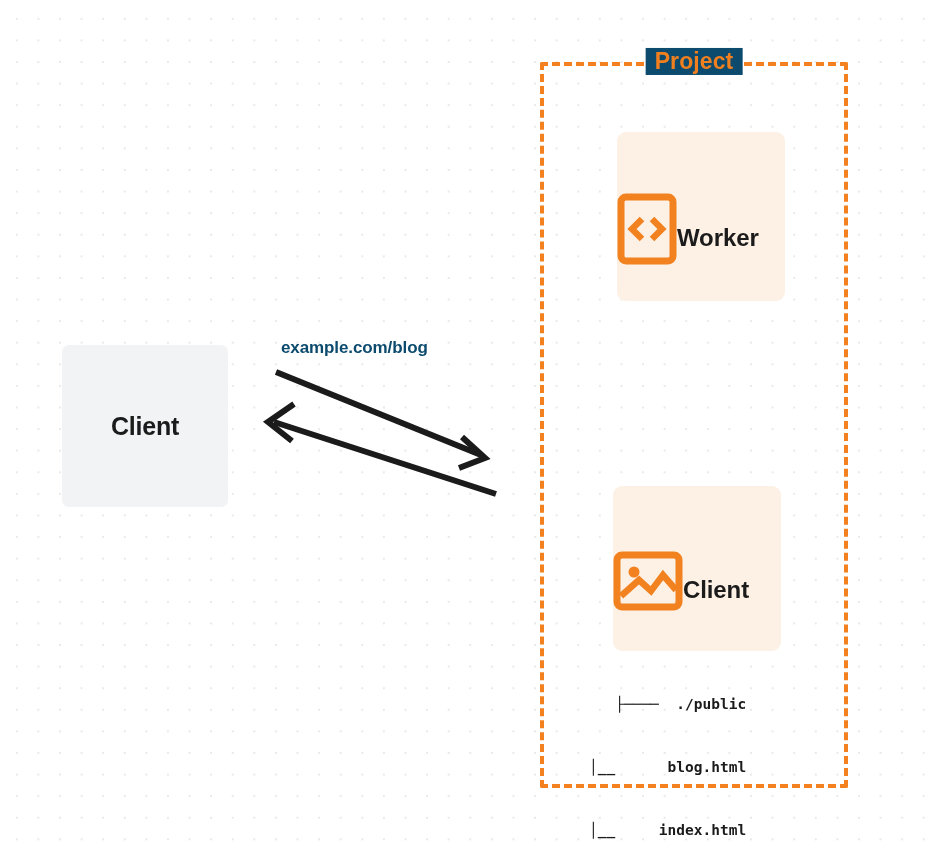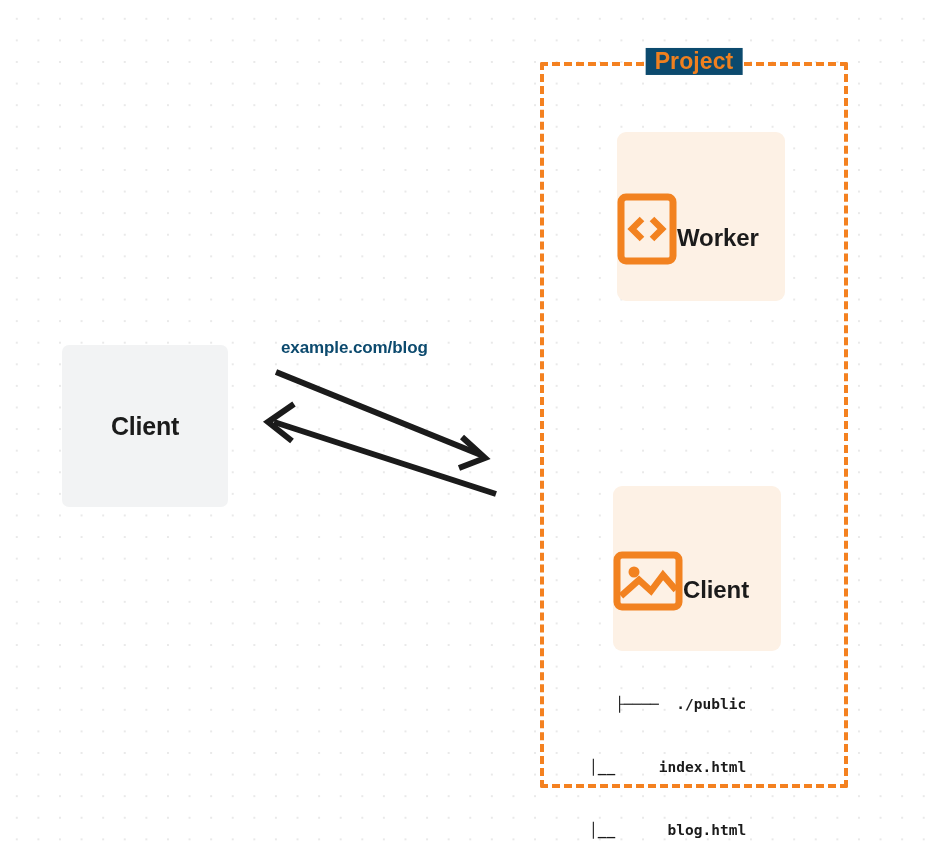--- a/index.html
+++ b/index.html
@@ -185,19 +185,19 @@
           <rect x="4" y="5" width="62" height="52" rx="5" ry="5" fill="none" stroke="#f28220" stroke-width="7"></rect>
           <circle cx="21" cy="22" r="5.5" fill="#f28220"></circle>
           <polyline points="8,46 26,30 38,41 50,25 63,40" fill="none" stroke="#f28220" stroke-width="6.5" stroke-linecap="butt" stroke-linejoin="miter"></polyline>
         </svg>
       </span>
       <span class="service-label">Client</span>
     </div>
 
     <div class="file-tree">
       <span class="file-tree-line">├────  ./public</span>
+      <span class="file-tree-line">│__      blog.html</span>
       <span class="file-tree-line">│__     index.html</span>
-      <span class="file-tree-line">│__      blog.html</span>
       
     </div>
 
   </div>
 </div>
 
 </body></html>

